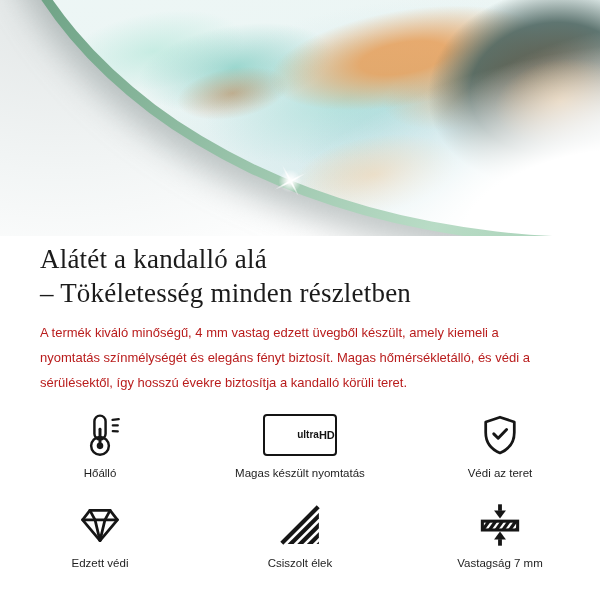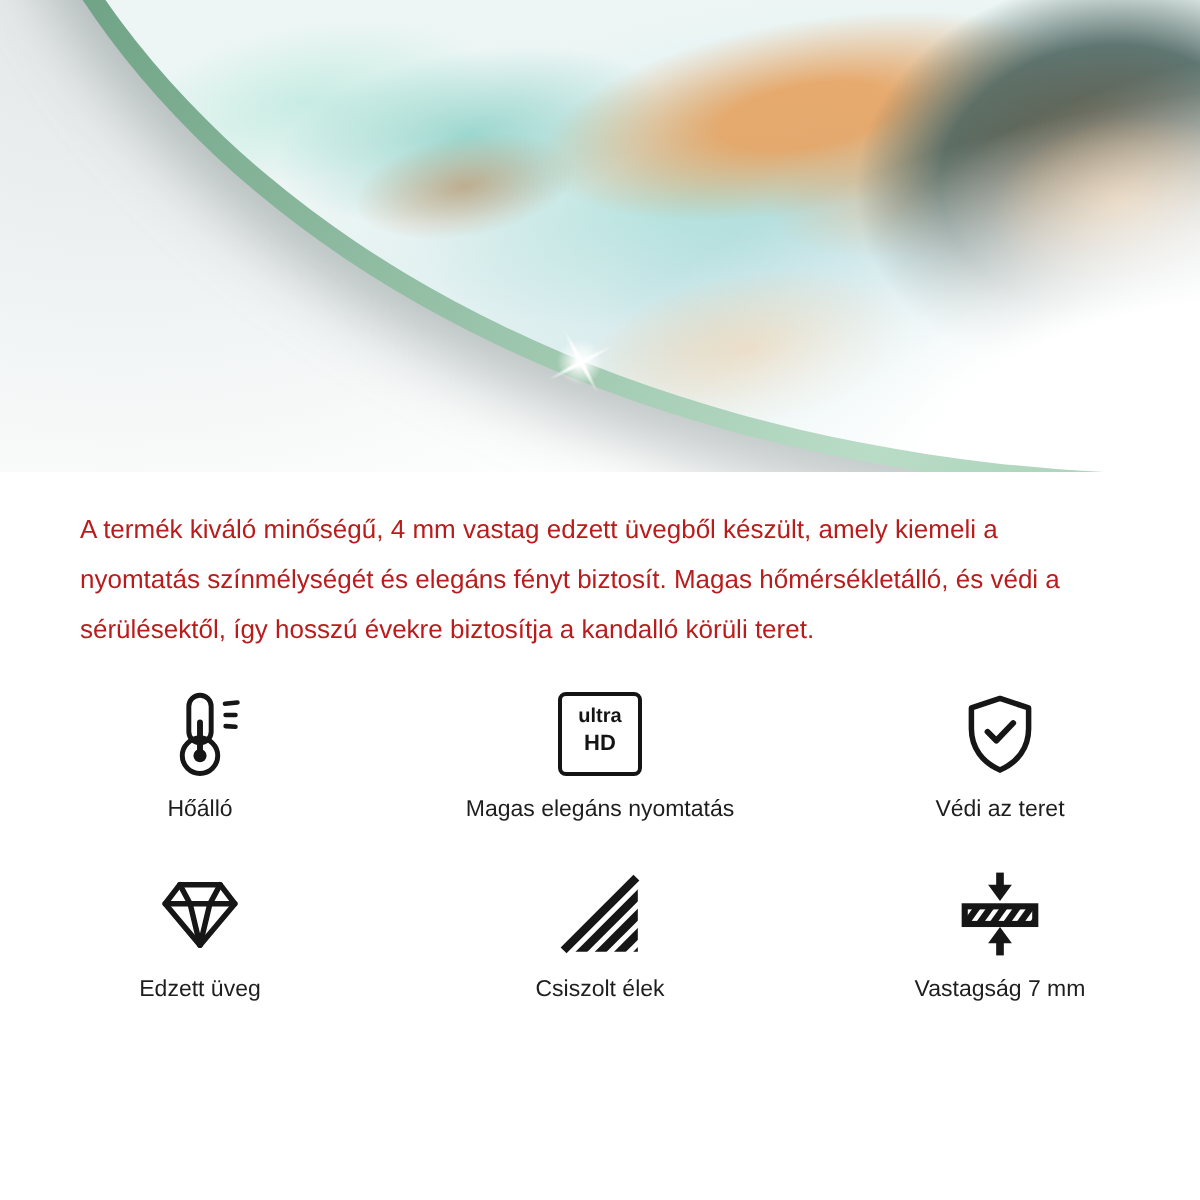--- a/index.html
+++ b/index.html
@@ -73,39 +73,44 @@
   .features{
     margin-top:16px;display:grid;grid-template-columns:repeat(3,1fr);
     row-gap:22px;width:600px;
   }
   .feature{display:flex;flex-direction:column;align-items:center;}
   .icon-slot{height:48px;display:flex;align-items:center;justify-content:center;}
   .feature-label{margin-top:8px;font-size:11.5px;color:#1e1e1e;text-align:right;}
   .icon-svg{stroke:#161616;fill:none;stroke-width:1.5;stroke-linecap:round;stroke-linejoin:round;}
   .hd-box{
     width:38px;height:38px;border:2.5px solid #141414;border-radius:4px;
-    display:flex;flex-direction:column;align-items:center;justify-content:center;
+    display:flex;flex-direction:row;align-items:center;justify-content:center;
     color:#141414;
+    padding-left:32px;
   }
   .hd-box .t1{font-size:10px;font-weight:700;line-height:10px;}
   .hd-box .t2{font-size:11px;font-weight:800;line-height:16px;}
 </style>
 </head>
 <body>
 
 <div class="page">
 
   <div class="hero">
     <div class="disc-shadow"></div>
     <div class="disc-edge"></div>
     <div class="disc-face"></div>
     <div class="sparkle"></div>
   </div>
 
   <div class="content">
+    <div class="title">
+      <div>Alátét a kandalló alá</div>
+      <div>– Tökéletesség minden részletben</div>
+    </div>
     <p class="desc">A termék kiváló minőségű, 4 mm vastag edzett üvegből készült, amely kiemeli a nyomtatás színmélységét és elegáns fényt biztosít. Magas hőmérsékletálló, és védi a sérülésektől, így hosszú évekre biztosítja a kandalló körüli teret.</p>
   </div>
 
   <div class="features">
 
     <div class="feature">
       <div class="icon-slot">
         <svg class="icon-svg" width="46" height="46" viewBox="0 0 28 28">
           <rect x="10.6" y="2.2" width="6.8" height="14.5" rx="3.4"></rect>
           <circle cx="14" cy="20.6" r="5.4"></circle>
@@ -119,21 +124,21 @@
       <div class="feature-label">Hőálló</div>
     </div>
 
     <div class="feature">
       <div class="icon-slot">
         <div class="hd-box">
           <span class="t1">ultra</span>
           <span class="t2">HD</span>
         </div>
       </div>
-      <div class="feature-label">Magas elegáns nyomtatás</div>
+      <div class="feature-label">Magas készült nyomtatás</div>
     </div>
 
     <div class="feature">
       <div class="icon-slot">
         <svg class="icon-svg" width="44" height="44" viewBox="0 0 24 24">
           <path d="M12 2.3 L19.8 4.9 V10.6 C19.8 15.9 16.7 19.8 12 21.8 C7.3 19.8 4.2 15.9 4.2 10.6 V4.9 Z"></path>
           <path d="M8.6 11.4 L11 13.8 L15.6 9" stroke-width="1.6"></path>
         </svg>
       </div>
       <div class="feature-label">Védi az teret</div>
@@ -141,21 +146,21 @@
 
     <div class="feature">
       <div class="icon-slot">
         <svg class="icon-svg" width="46" height="44" viewBox="0 0 24 24">
           <path d="M6.5 4 H17.5 L21.5 9.2 L12 20.5 L2.5 9.2 Z"></path>
           <line x1="2.5" y1="9.2" x2="21.5" y2="9.2"></line>
           <path d="M6.5 4 L9.3 9.2 L12 20.5"></path>
           <path d="M17.5 4 L14.7 9.2 L12 20.5"></path>
         </svg>
       </div>
-      <div class="feature-label">Edzett üveg</div>
+      <div class="feature-label">Edzett védi</div>
     </div>
 
     <div class="feature">
       <div class="icon-slot">
         <svg width="42" height="42" viewBox="0 0 24 24">
           <defs>
             <clipPath id="triClip">
                 <polygon points="22.8,1.2 22.8,22.8 1.2,22.8"></polygon>
               </clipPath>
           </defs>

